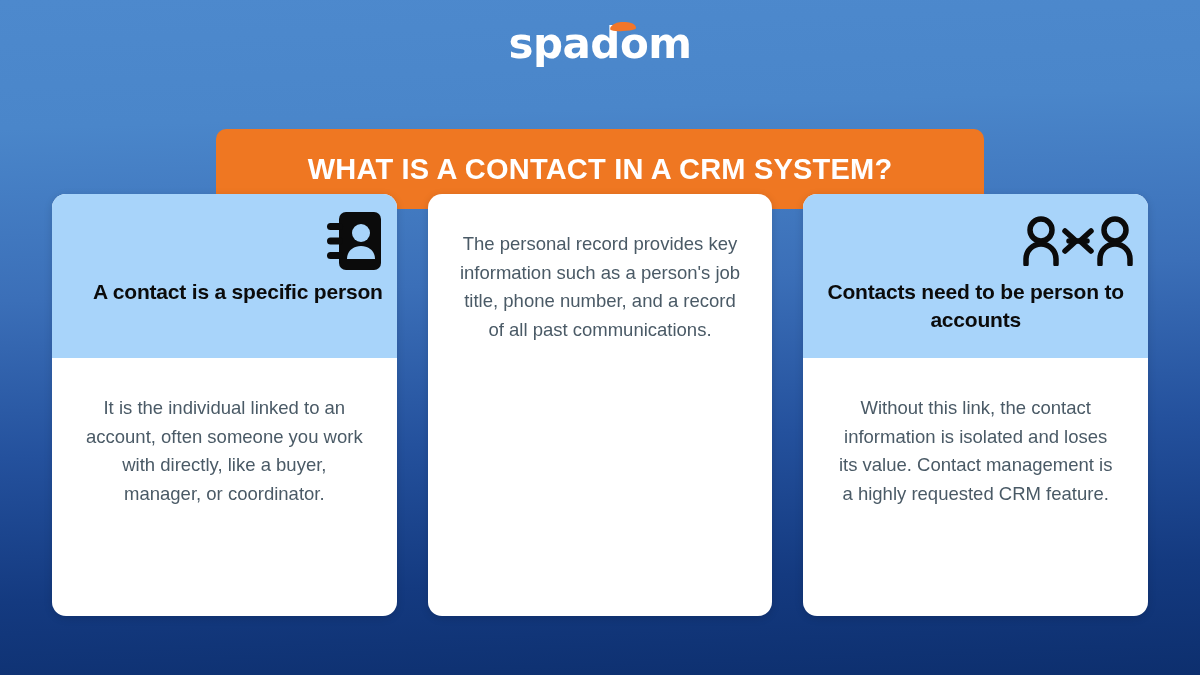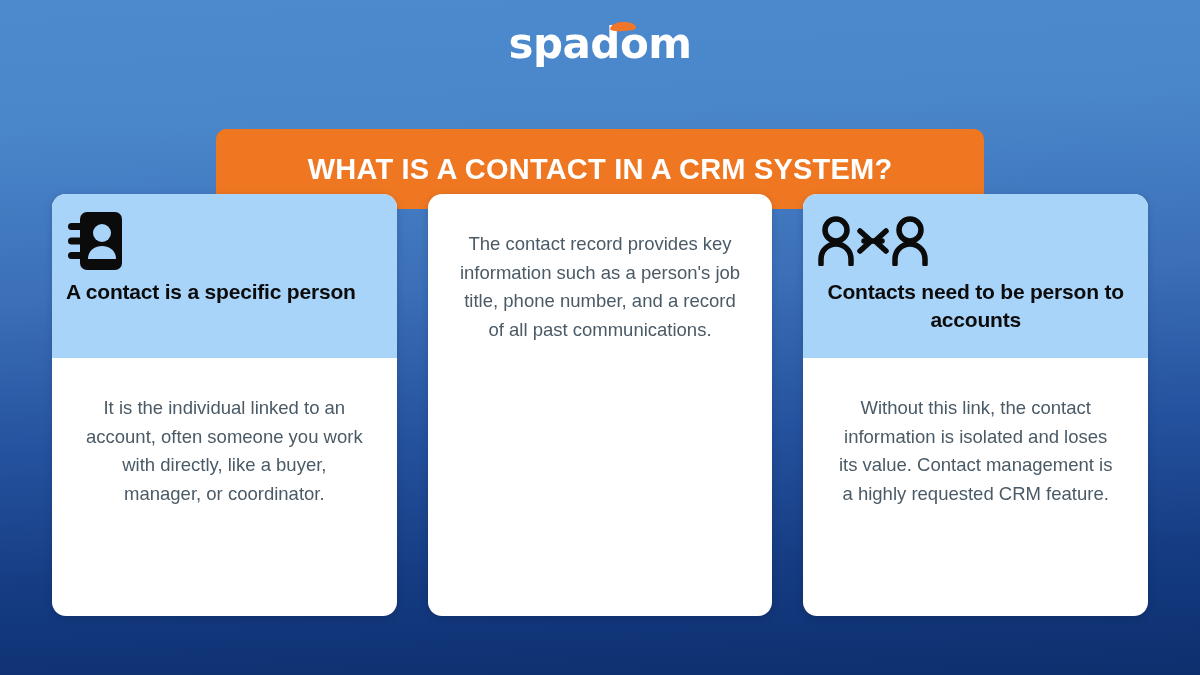--- a/index.html
+++ b/index.html
@@ -99,21 +99,21 @@
     display: flex;
     flex-direction: column;
     box-shadow: 0 2px 8px rgba(0,0,0,0.14);
   }
   .card-head {
     background: #a8d4fa;
     height: 164px;
     padding: 14px 14px 10px;
     display: flex;
     flex-direction: column;
-    align-items: flex-start;
+    align-items: flex-end;
     justify-content: flex-start;
   }
   .card-icon {
     height: 66px;
     display: flex;
     align-items: center;
     justify-content: center;
     margin-bottom: 4px;
   }
   .card-icon svg { display: block; }
@@ -171,21 +171,21 @@
       </div>
       <div class="card-title">A contact is a specific person</div>
     </div>
     <div class="card-body">
       <p class="card-text">It is the individual linked to an account, often someone you work with directly, like a buyer, manager, or coordinator.</p>
     </div>
   </div>
 
   <div class="card">
     <div class="card-body">
-      <p class="card-text">The contact record provides key information such as a person's job title, phone number, and a record of all past communications.</p>
+      <p class="card-text">The personal record provides key information such as a person's job title, phone number, and a record of all past communications.</p>
     </div>
   </div>
 
   <div class="card">
     <div class="card-head">
       <div class="card-icon">
         <svg width="112" height="50" viewBox="0 0 112 50" fill="none" stroke="#0b0b0b" stroke-width="5.5" stroke-linecap="round" stroke-linejoin="round">
           <circle cx="19" cy="14" r="11"></circle>
           <path d="M4 48v-5c0-8.3 6.7-15 15-15s15 6.7 15 15v5"></path>
           <circle cx="93" cy="14" r="11"></circle>

